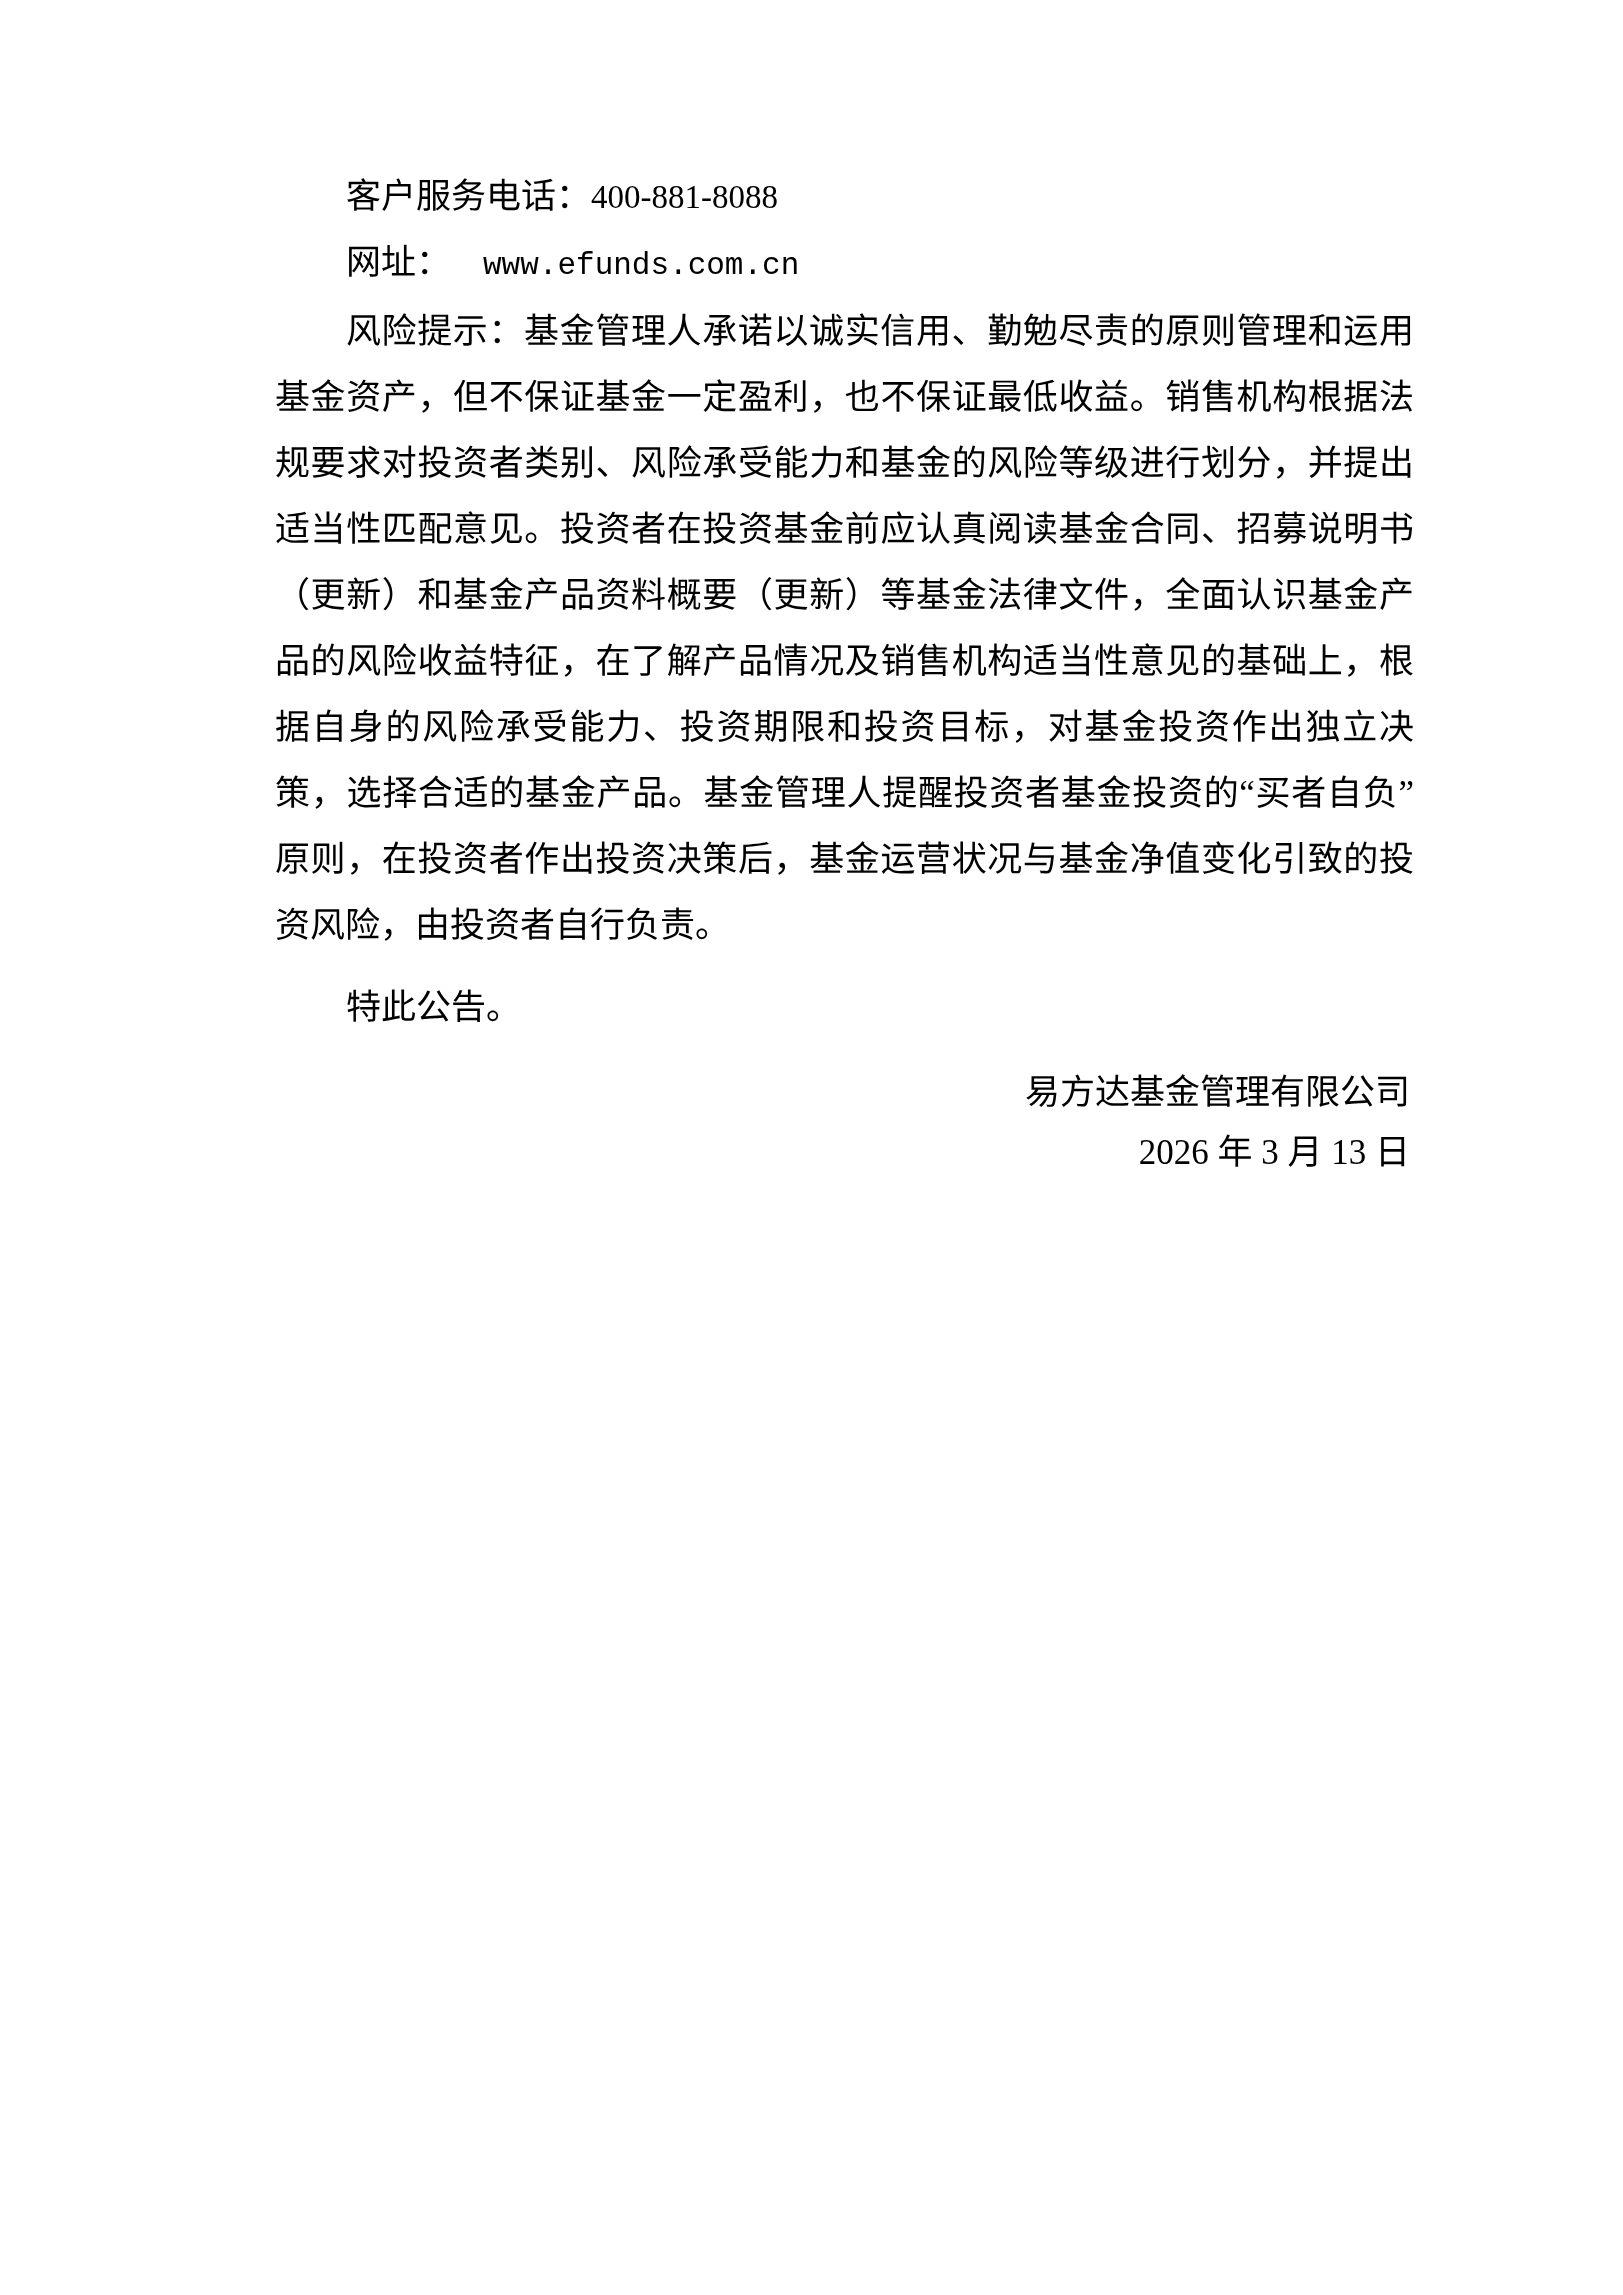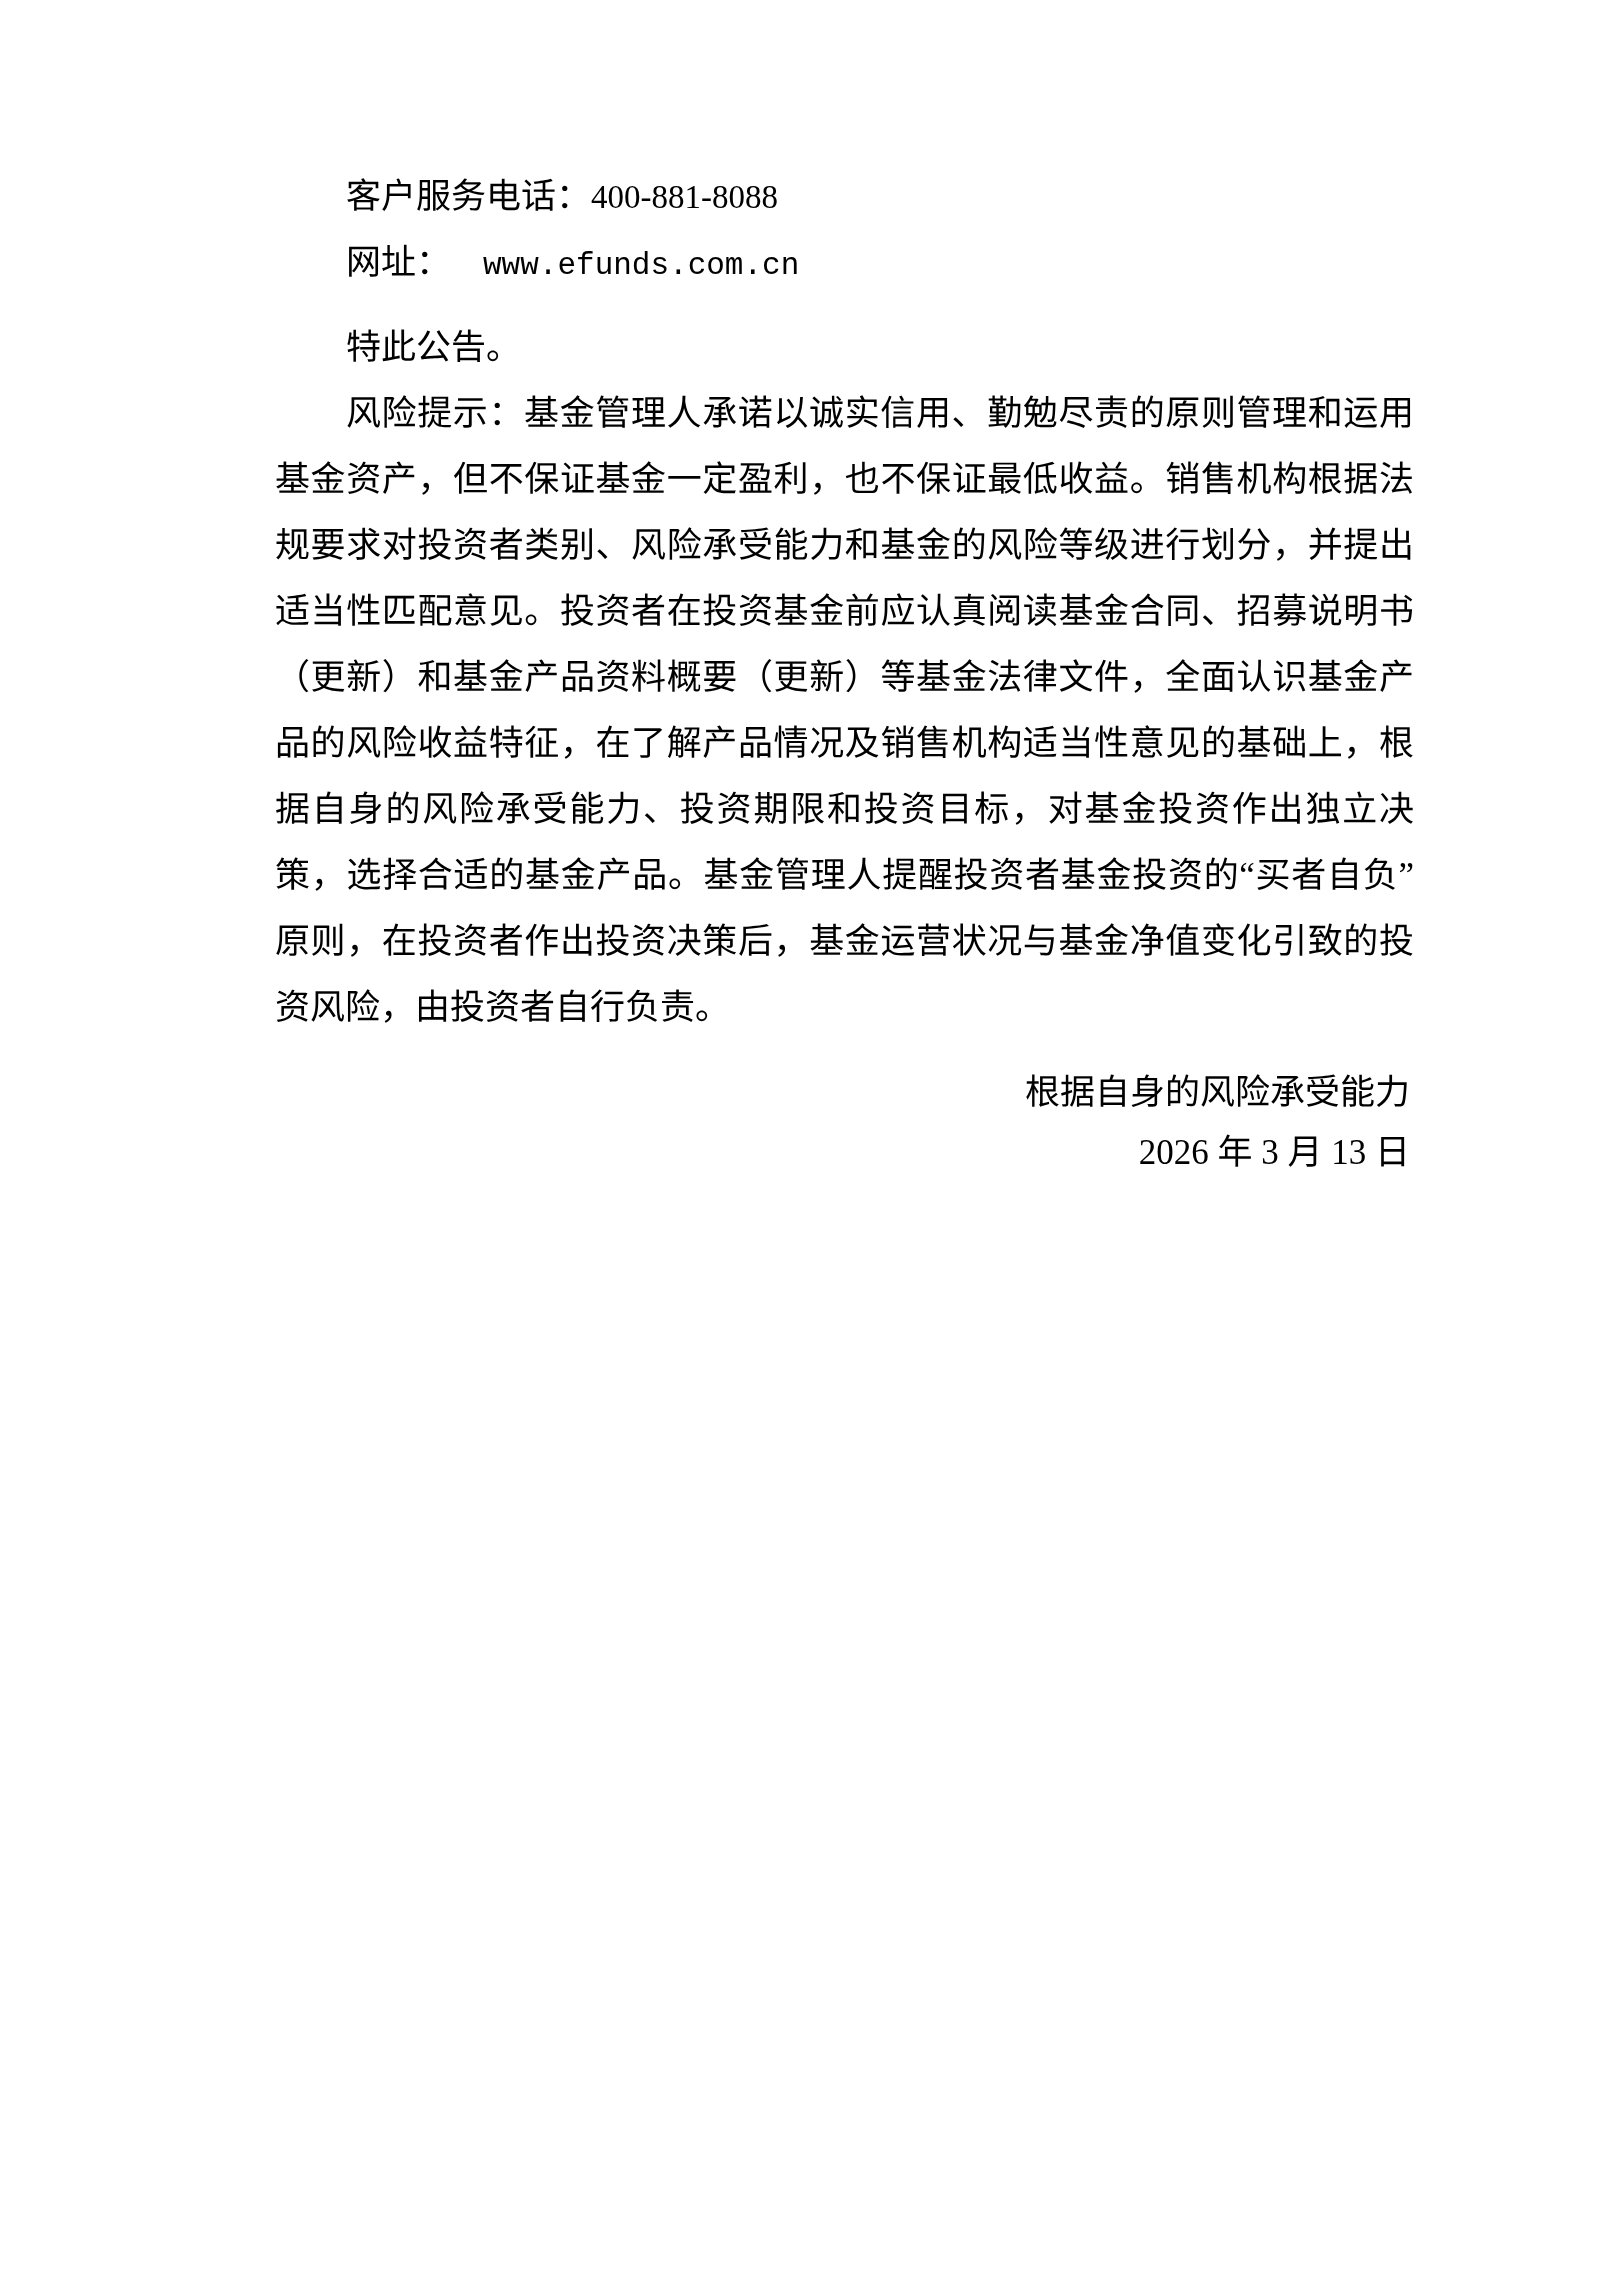--- a/index.html
+++ b/index.html
@@ -81,24 +81,24 @@
   <div class="doc-body">
 
     <p class="contact-line indent">
       <span>客户服务电话：</span><span class="serif-num">400-881-8088</span>
     </p>
 
     <p class="contact-line indent">
       <span>网址：</span><span class="mono-inline">www.efunds.com.cn</span>
     </p>
 
+    <p class="para"><span>风险提示：</span><span>基金管理人承诺以诚实信用、勤勉尽责的原则管理和运用基金资产，但不保证基金一定盈利，也不保证最低收益。销售机构根据法规要求对投资者类别、风险承受能力和基金的风险等级进行划分，并提出适当性匹配意见。投资者在投资基金前应认真阅读基金合同、招募说明书（更新）和基金产品资料概要（更新）等基金法律文件，全面认识基金产品的风险收益特征，在了解产品情况及销售机构适当性意见的基础上，根据自身的风险承受能力、投资期限和投资目标，对基金投资作出独立决策，选择合适的基金产品。基金管理人提醒投资者基金投资的“买者自负”原则，在投资者作出投资决策后，基金运营状况与基金净值变化引致的投资风险，由投资者自行负责。</span></p>
+
     <p class="para notice-line">特此公告。</p>
 
-    <p class="para"><span>风险提示：</span><span>基金管理人承诺以诚实信用、勤勉尽责的原则管理和运用基金资产，但不保证基金一定盈利，也不保证最低收益。销售机构根据法规要求对投资者类别、风险承受能力和基金的风险等级进行划分，并提出适当性匹配意见。投资者在投资基金前应认真阅读基金合同、招募说明书（更新）和基金产品资料概要（更新）等基金法律文件，全面认识基金产品的风险收益特征，在了解产品情况及销售机构适当性意见的基础上，根据自身的风险承受能力、投资期限和投资目标，对基金投资作出独立决策，选择合适的基金产品。基金管理人提醒投资者基金投资的“买者自负”原则，在投资者作出投资决策后，基金运营状况与基金净值变化引致的投资风险，由投资者自行负责。</span></p>
-
     <div class="signature-block">
-      <p class="signature-line">根据自身的风险承受能力</p>
+      <p class="signature-line">易方达基金管理有限公司</p>
       <p class="date-line">2026 年 3 月 13 日</p>
     </div>
 
   </div>
 </div>
 
 
 </body></html>

